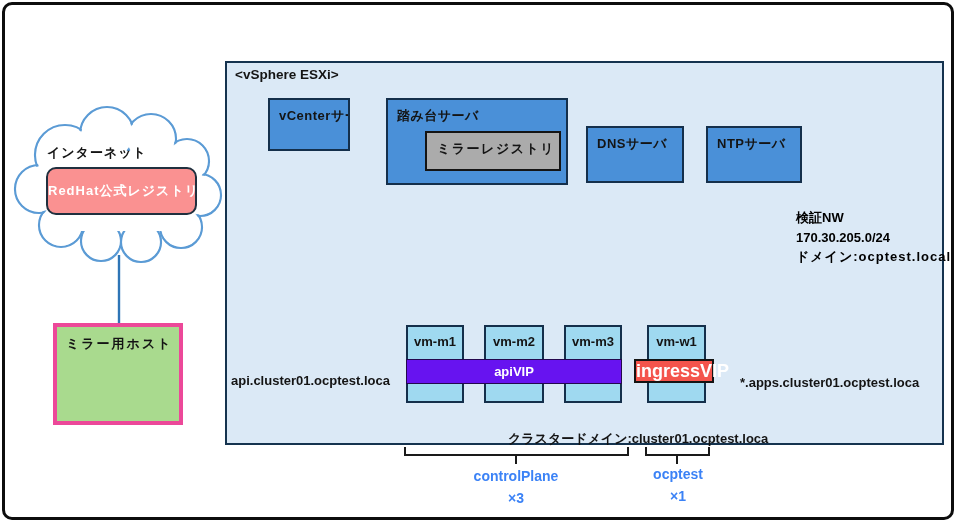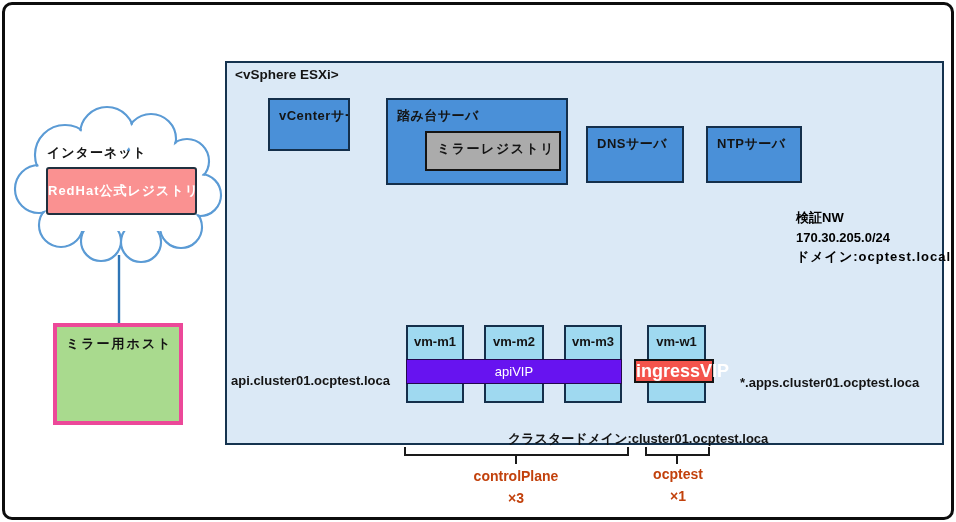--- a/index.html
+++ b/index.html
@@ -50,48 +50,48 @@
     font-weight: bold; font-size: 13px; color: #141414;
   }
   .vm-m1 { left: 403px; top: 322px; width: 58px; height: 78px; }
   .vm-m2 { left: 481px; top: 322px; width: 60px; height: 78px; }
   .vm-m3 { left: 561px; top: 322px; width: 58px; height: 78px; }
   .vm-w1 { left: 644px; top: 322px; width: 59px; height: 78px; }
 
   .apivip {
     left: 403px; top: 356px; width: 216px; height: 25px;
     background: #6713f0; border: 1px solid #23074d;
-    color: #ffffff; font-weight: normal; font-size: 13px;
+    color: #ffffff; font-weight: bold; font-size: 13px;
     text-align: center; line-height: 23px;
   }
   .ingressvip {
     left: 631px; top: 356px; width: 80px; height: 24px;
     background: #f4544c; border: 2px solid #141414;
     color: #ffffff; font-weight: bold; font-size: 18px;
     text-align: center; line-height: 20px;
   }
   .api-callout { left: 228px; top: 370px; width: 158px; text-align: right; }
   .ingress-callout { left: 737px; top: 372px; }
   .cluster-domain { left: 505px; top: 427px; }
 
   .cloud-label { left: 44px; top: 141px; font-size: 13px; }
   .redhat-box {
     left: 43px; top: 164px; width: 151px; height: 48px;
-    background: #fa9191; border: 2px solid #20303f; border-radius: 3px;
+    background: #fa9191; border: 2px solid #20303f; border-radius: 10px;
     color: #ffffff; font-weight: bold; font-size: 13px; letter-spacing: 1px;
     text-align: center; line-height: 44px; white-space: nowrap;
   }
   .mirror-host {
     left: 50px; top: 320px; width: 130px; height: 102px;
     background: #a9da8e; border: 4px solid #ec4899;
     font-weight: bold; font-size: 13px; color: #141414;
     padding: 8px 9px; letter-spacing: 2px; white-space: nowrap;
   }
 
-  .grp { font-size: 14px; font-weight: bold; text-align: center; color: #c2410c; }
+  .grp { font-size: 14px; font-weight: bold; text-align: center; color: #3b82f6; }
   .cp-label     { left: 433px; top: 465px; width: 160px; }
   .cp-count     { left: 433px; top: 487px; width: 160px; }
   .worker-label { left: 625px; top: 463px; width: 100px; }
   .worker-count { left: 625px; top: 485px; width: 100px; }
 </style>
 </head>
 <body>
 
 <div class="frame">
   <div class="stage">

